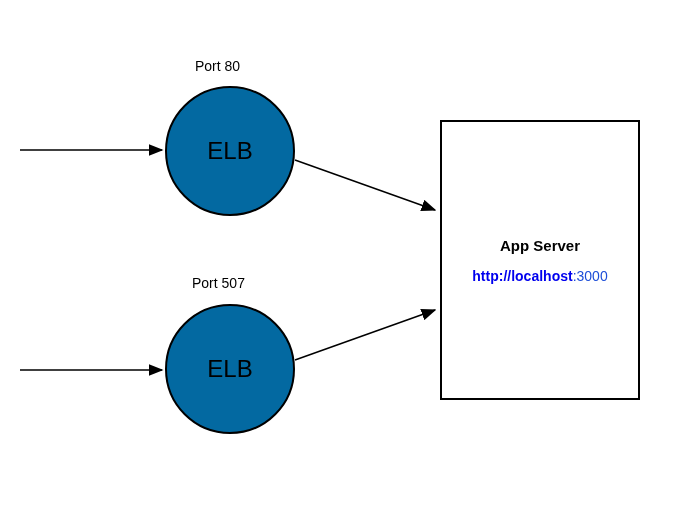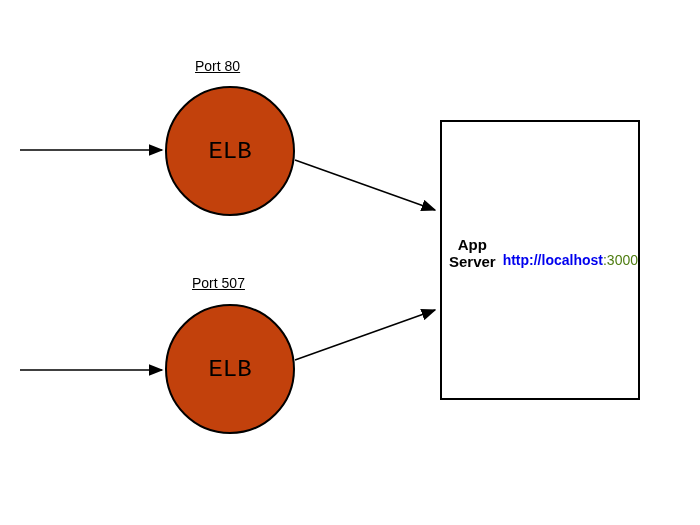--- a/index.html
+++ b/index.html
@@ -13,65 +13,63 @@
     .canvas {
       position: absolute;
       top: 0; left: 0;
       width: 700px;
       height: 525px;
     }
     .port-label {
       position: absolute;
       font-size: 14px;
       color: #000;
-      text-decoration: underline;
     }
     .elb-circle {
       position: absolute;
       width: 130px;
       height: 130px;
       border: 2px solid #000;
       border-radius: 50%;
       display: flex;
       align-items: center;
       justify-content: center;
-      background: #c2410c;
-      font-family: Liberation Mono, monospace;
+      background: #0369a1;
     }
     .elb-text {
       font-size: 24px;
       color: #000;
     }
     .server-box {
       position: absolute;
       width: 200px;
       height: 280px;
       border: 2px solid #000;
       background: #fff;
       display: flex;
-      flex-direction: row;
+      flex-direction: column;
       align-items: center;
       justify-content: center;
       text-align: center;
     }
     .server-title {
       font-size: 15px;
       font-weight: bold;
       color: #000;
       margin-bottom: 14px;
     }
     .server-url {
       font-size: 14px;
     }
     .server-url .link {
       color: #0000ee;
       font-weight: bold;
     }
     .server-url .port {
-      color: #4d7c0f;
+      color: #1d4ed8;
     }
     svg.arrows {
       position: absolute;
       top: 0; left: 0;
       width: 700px;
       height: 525px;
       pointer-events: none;
     }
   </style>
 </head>

